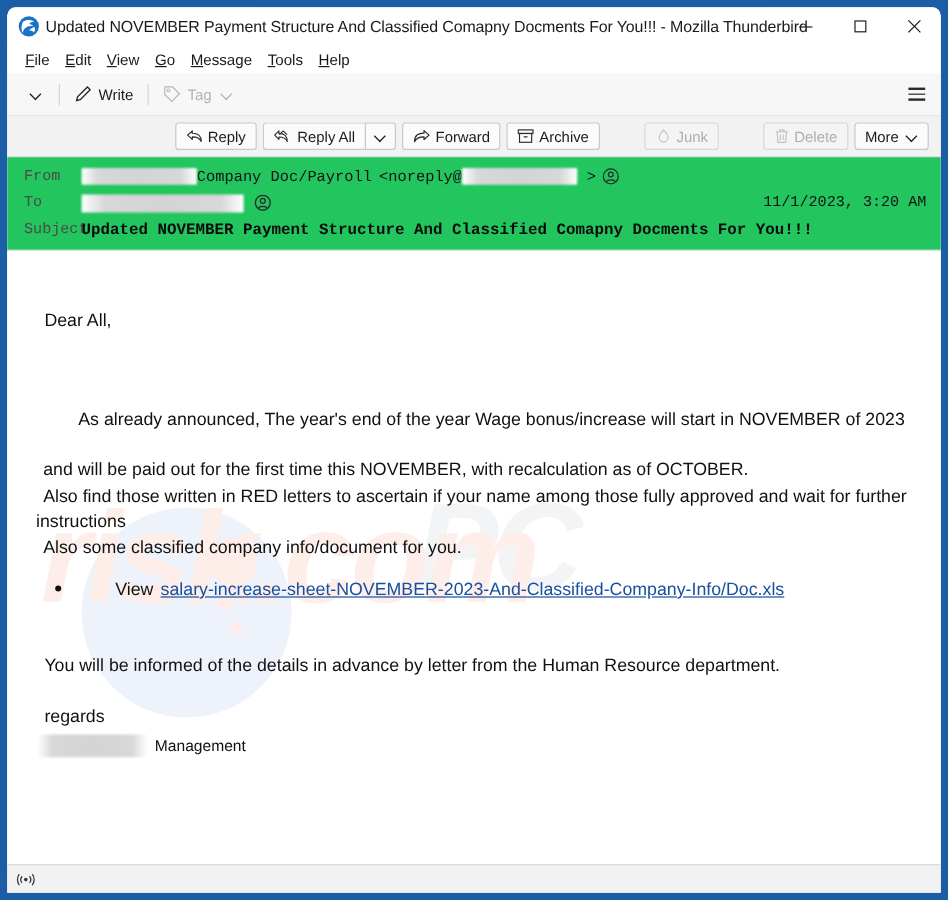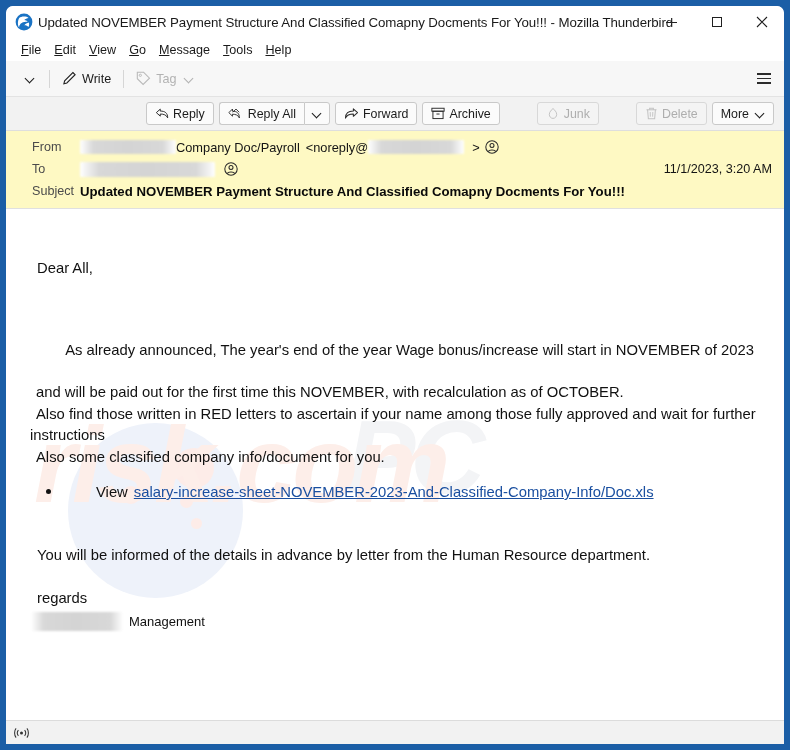--- a/index.html
+++ b/index.html
@@ -219,24 +219,25 @@
     border-right: none;
   }
   .mbtn-group .mbtn.arrow {
     border-top-left-radius: 0;
     border-bottom-left-radius: 0;
     padding: 0 7px;
   }
 
   
   .headers {
-    background: #fef9c3;
-    padding: 5px 0 6px 12px;
+    background: #22c55e;
+    padding: 5px 0 6px 0;
     border-bottom: 1px solid #e0e0e0;
     font-size: 12.8px;
+    font-family: Liberation Mono, monospace;
   }
   .hrow {
     display: flex;
     align-items: center;
     min-height: 20px;
     padding: 1px 12px 1px 14px;
   }
   .hlabel {
     color: #4b4b4b;
     width: 48px;

